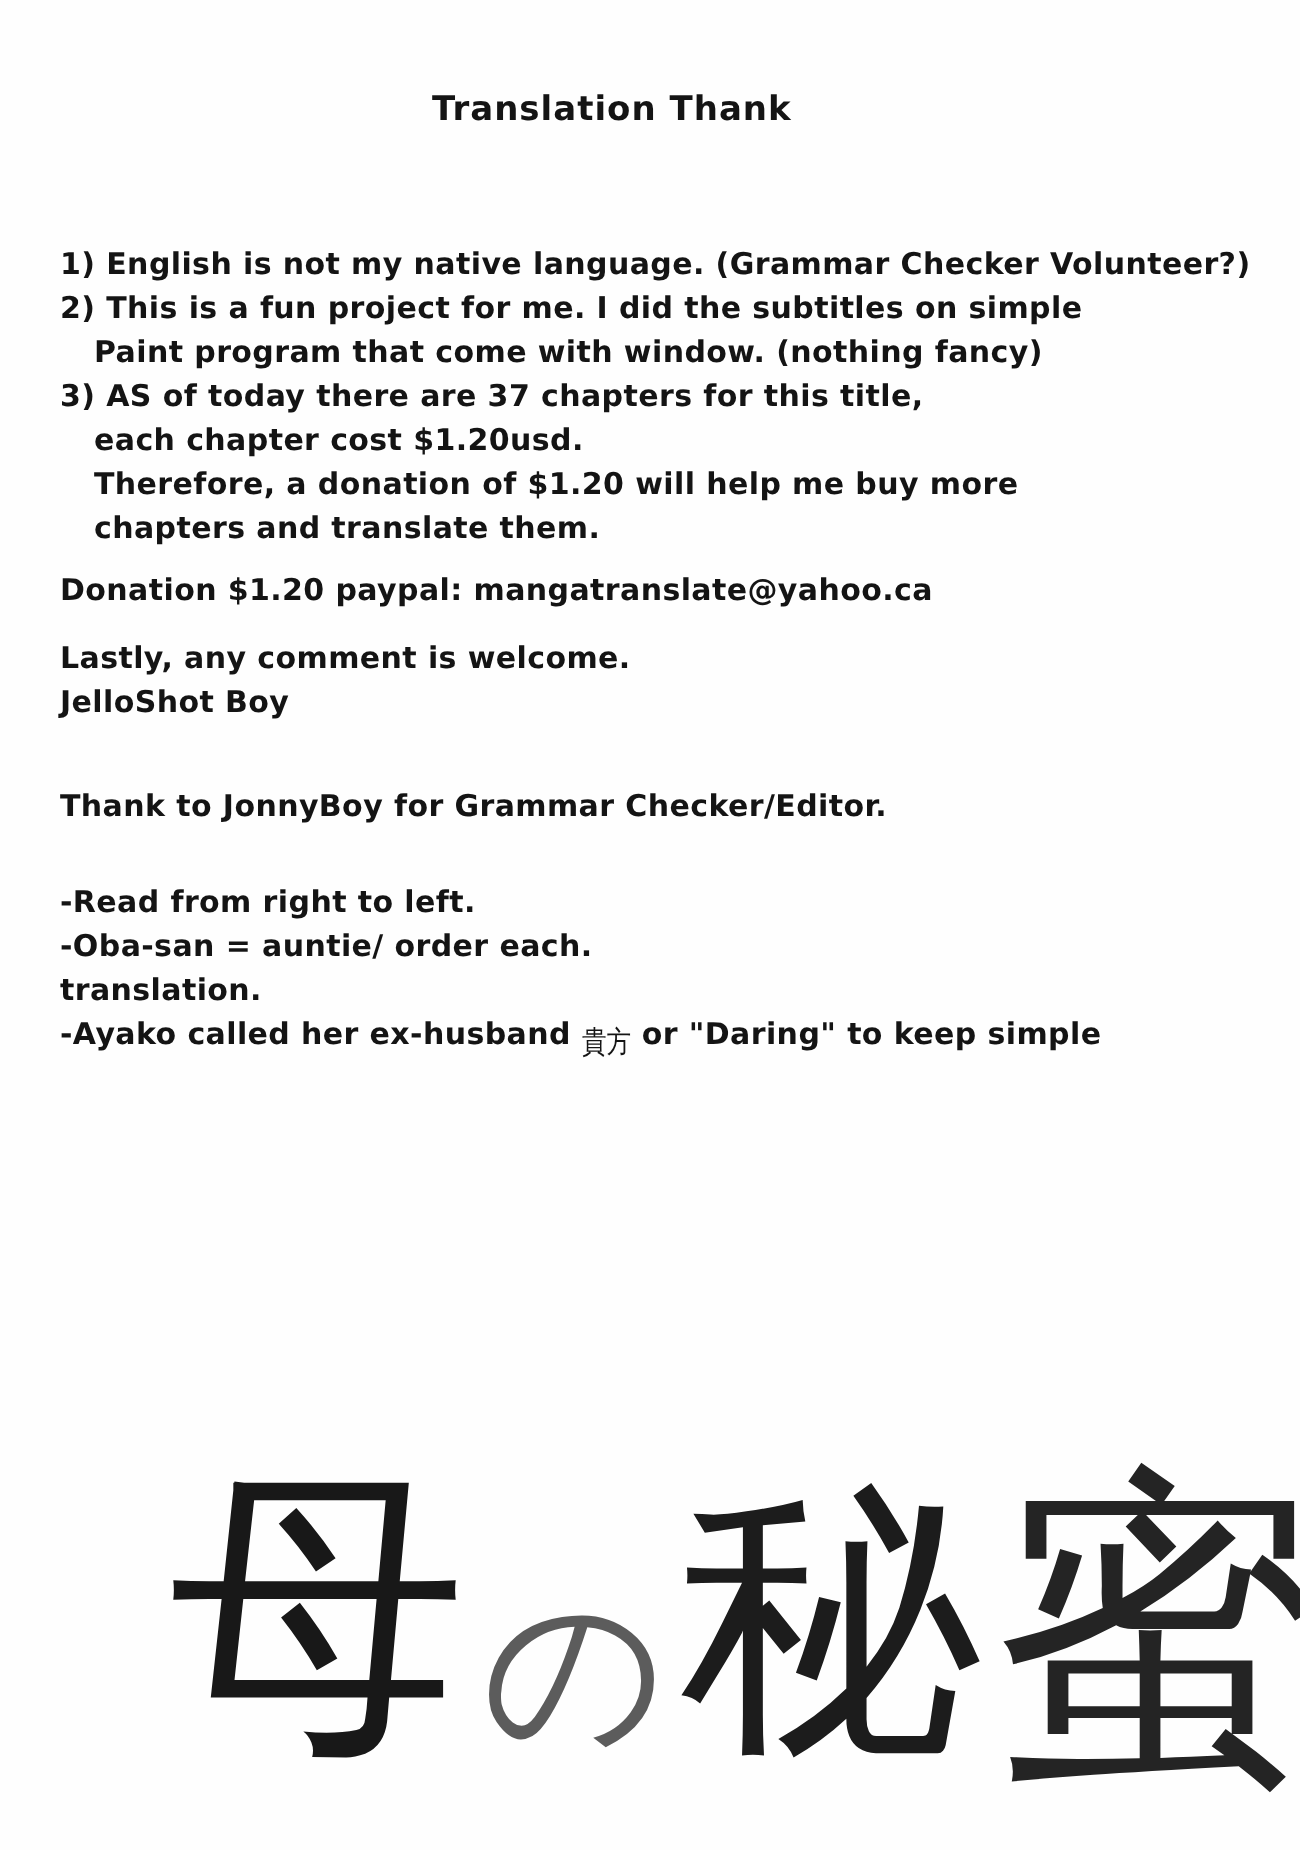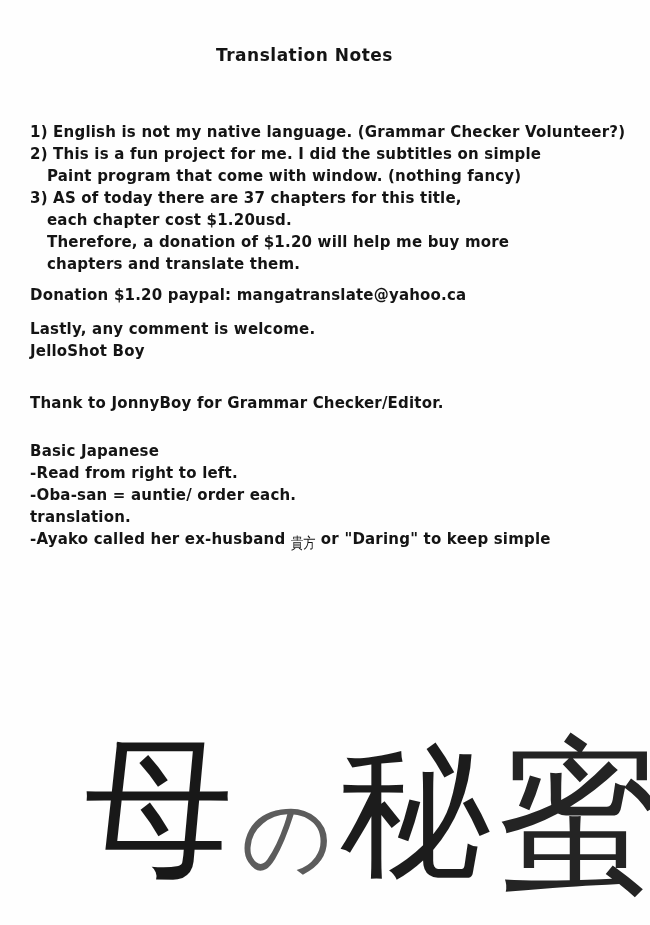--- a/index.html
+++ b/index.html
@@ -60,21 +60,21 @@
   .logo-char-haha   { font-size: 150px; }
   .logo-char-no     { font-size: 90px; margin-bottom: 2px; }
   .logo-char-hi     { font-size: 150px; margin-bottom: -2px; }
   .logo-char-mitsu  { font-size: 163px; margin-bottom: -14px; }
 </style>
 </head>
 <body>
 
 <div class="page">
 
-  <div class="doc-title">Translation Notes</div>
+  <div class="doc-title">Translation Thank</div>
 
   <div class="text-block block-notes">
     <div>1) English is not my native language. (Grammar Checker Volunteer?)</div>
     <div>2) This is a fun project for me. I did the subtitles on simple</div>
     <div class="wrap-indent">Paint program that come with window. (nothing fancy)</div>
     <div>3) AS of today there are 37 chapters for this title,</div>
     <div class="wrap-indent">each chapter cost $1.20usd.</div>
     <div class="wrap-indent">Therefore, a donation of $1.20 will help me buy more</div>
     <div class="wrap-indent">chapters and translate them.</div>
   </div>
@@ -82,21 +82,20 @@
   <div class="text-block block-donation">Donation $1.20 paypal: mangatranslate@yahoo.ca</div>
 
   <div class="text-block block-closing">
     <div>Lastly, any comment is welcome.</div>
     <div>JelloShot Boy</div>
   </div>
 
   <div class="text-block block-thanks">Thank to JonnyBoy for Grammar Checker/Editor.</div>
 
   <div class="text-block block-japanese">
-    <div>Basic Japanese</div>
     <div>-Read from right to left.</div>
     <div>-Oba-san = auntie/ order each.</div>
     <div>translation.</div>
     <div><span>-Ayako called her ex-husband </span><span class="cjk-inline">貴方</span><span>or "Daring" to keep simple</span></div>
   </div>
 
   <div class="logo">
     <span class="logo-char-haha" style="color: rgb(24, 24, 24);">母</span>
     <span class="logo-char-no" style="color: rgb(92, 92, 92);">の</span>
     <span class="logo-char-hi" style="color: rgb(28, 28, 28);">秘</span>

